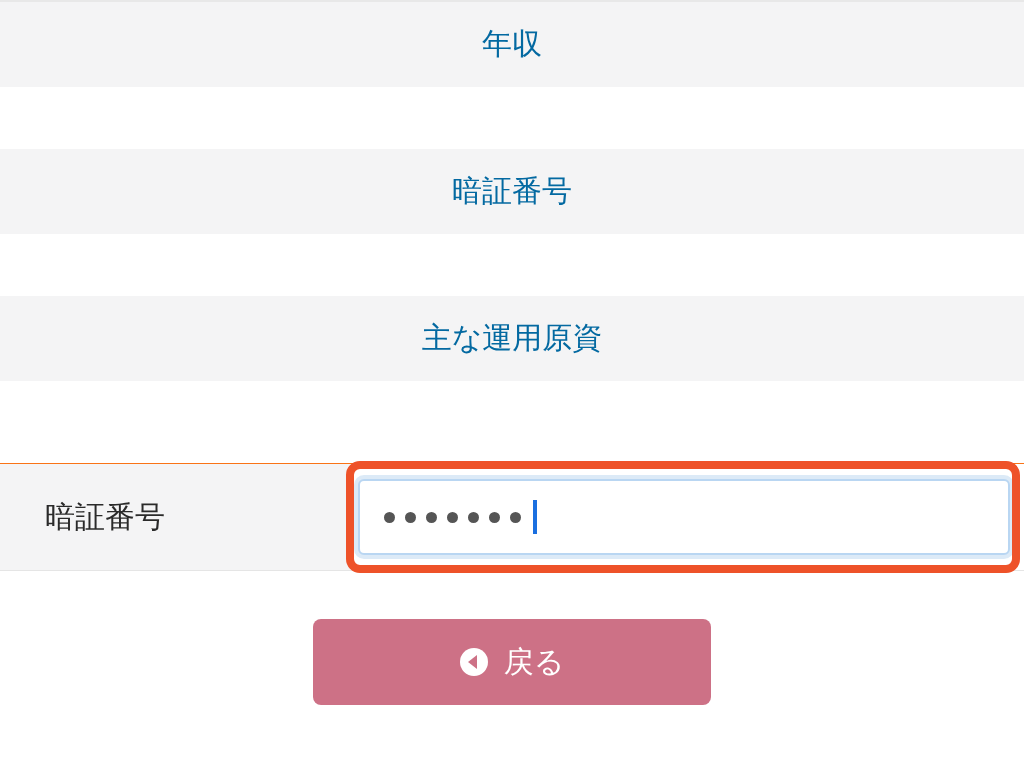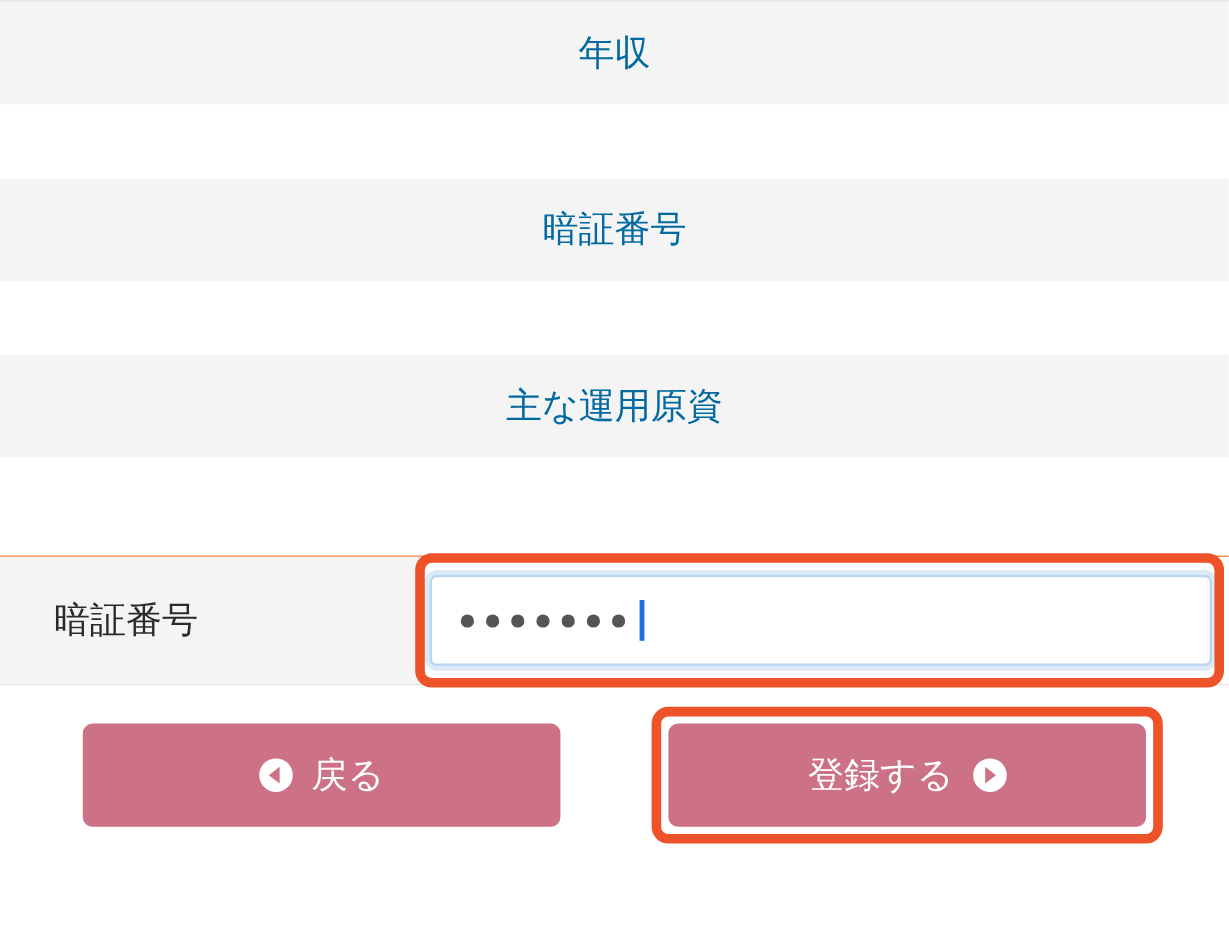--- a/index.html
+++ b/index.html
@@ -94,21 +94,21 @@
     .cursor {
       width: 4px;
       height: 34px;
       background: #1a6fe0;
       margin-left: 2px;
     }
     .button-row {
       display: flex;
       justify-content: center;
       gap: 90px;
-      margin-top: 32px;
+      margin-top: 48px;
       position: relative;
     }
     .btn {
       width: 398px;
       height: 86px;
       background: #cd7186;
       color: #fff;
       border: none;
       border-radius: 8px;
       font-size: 30px;
@@ -203,22 +203,13 @@
 
 <div class="button-row">
   <div class="btn-wrapper">
     <button class="btn">
       <span class="chevron-circle">
         <span class="chevron-left-icon"></span>
       </span>
       <span>戻る</span>
     </button>
   </div>
-  <div class="btn-wrapper">
-    <div class="highlight-box highlight-submit"></div>
-    <button class="btn">
-      <span>登録する</span>
-      <span class="chevron-circle">
-        <span class="chevron-right-icon"></span>
-      </span>
-    </button>
-  </div>
 </div>
 
 </body></html>

